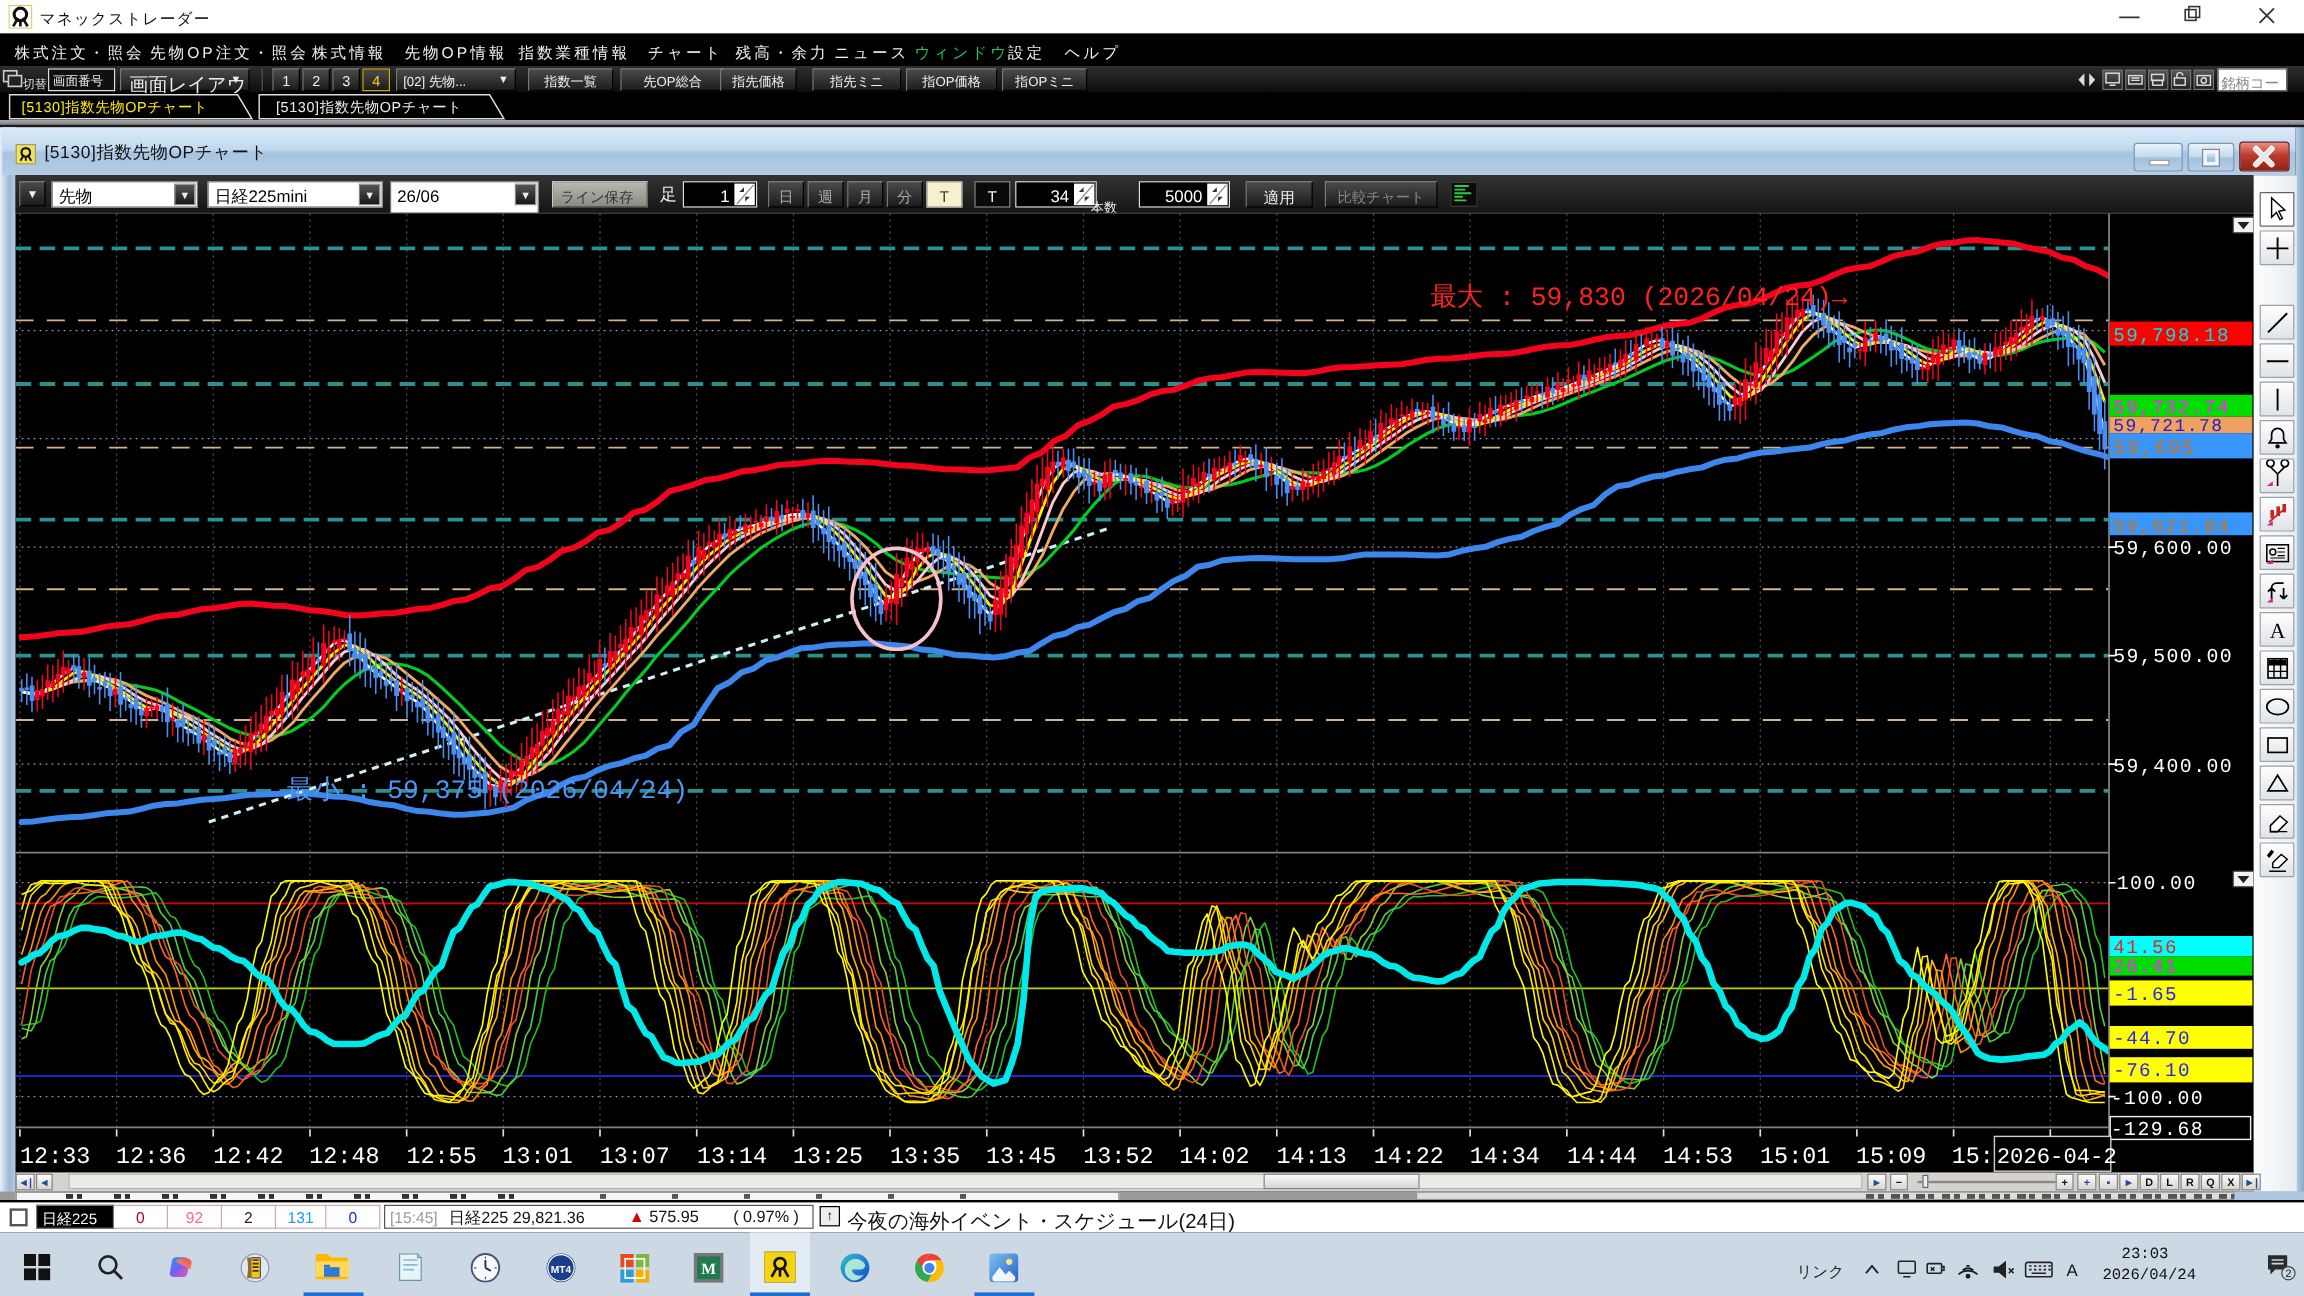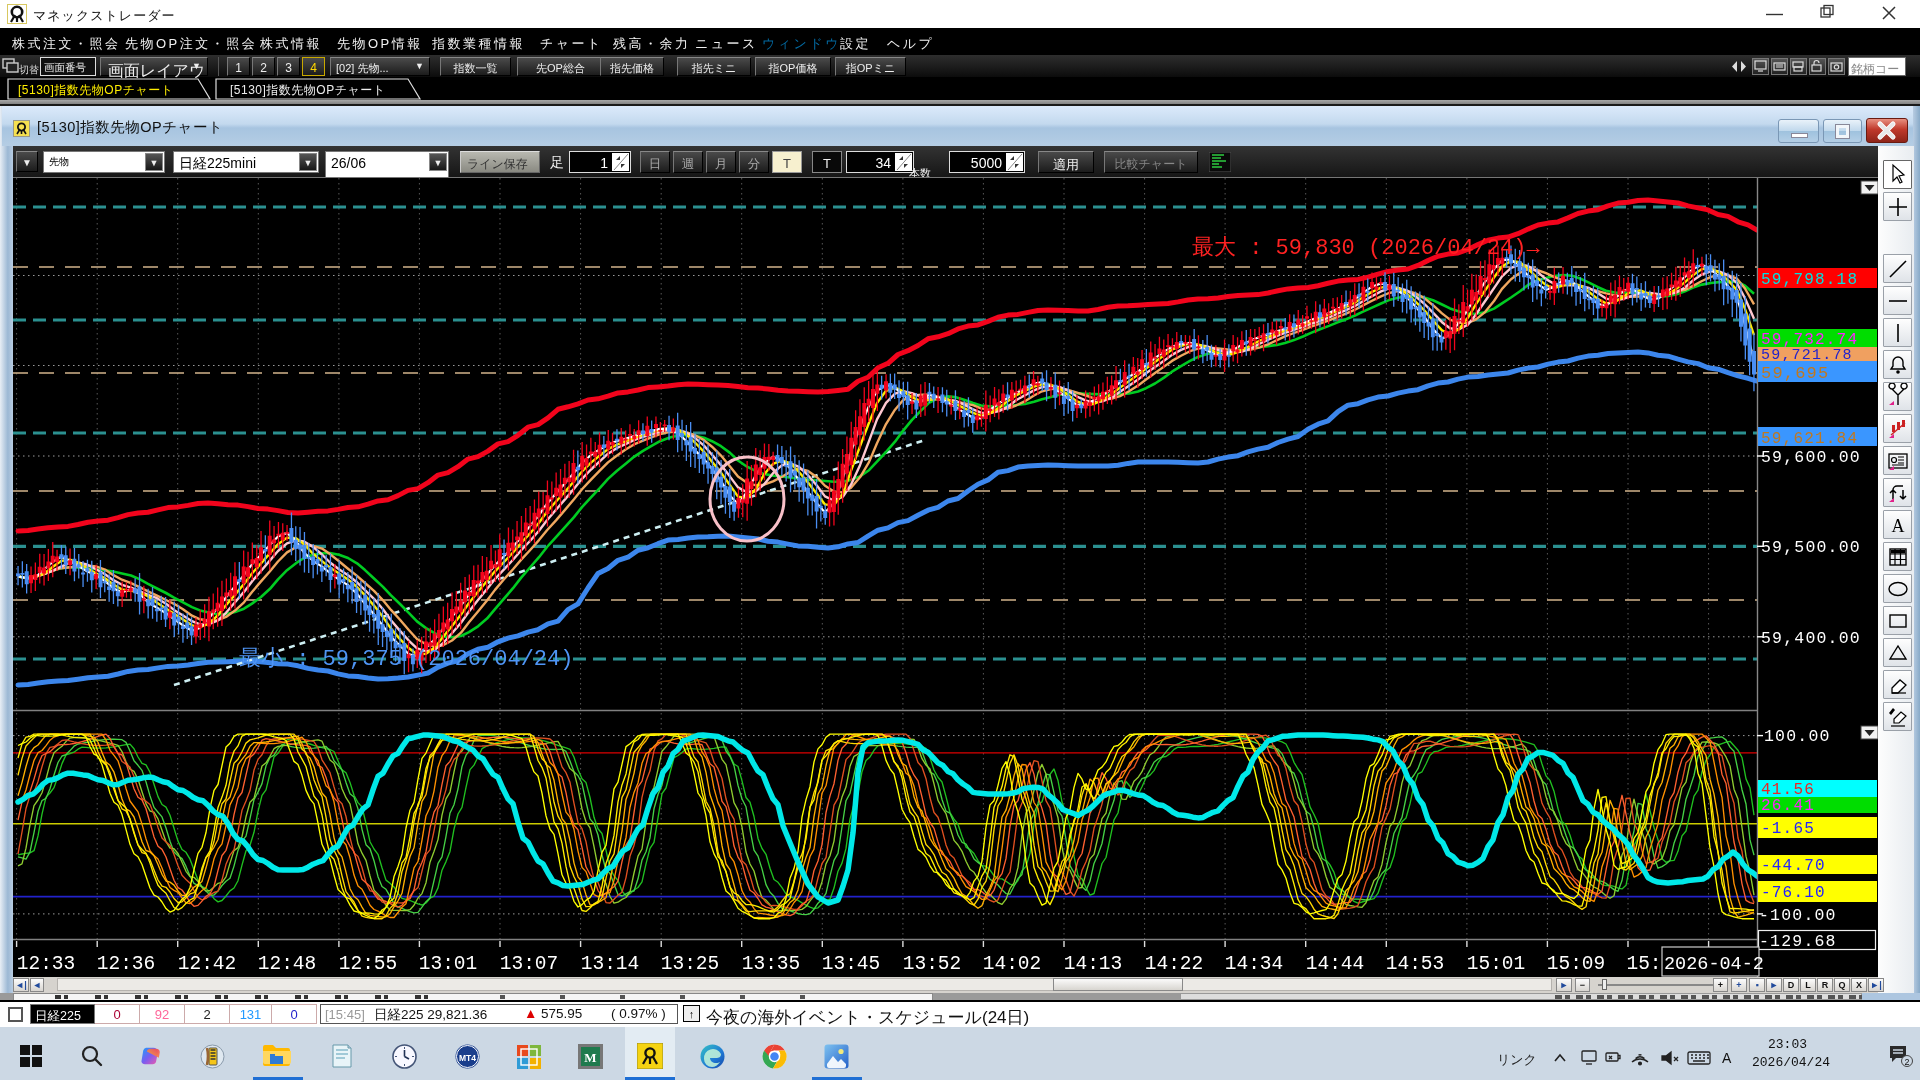--- a/index.html
+++ b/index.html
@@ -26,21 +26,21 @@
 </div>
 <div class="abs" style="left:0;top:28px;width:1920px;height:27px;background:#000">
     <span class="abs" style="left:12px;top:7px;font-size:13px;color:#f0f0f0;letter-spacing:2.5px">株式注文・照会</span>
     <span class="abs" style="left:125px;top:7px;font-size:13px;color:#f0f0f0;letter-spacing:2.5px">先物OP注文・照会</span>
     <span class="abs" style="left:260px;top:7px;font-size:13px;color:#f0f0f0;letter-spacing:2.5px">株式情報</span>
     <span class="abs" style="left:337px;top:7px;font-size:13px;color:#f0f0f0;letter-spacing:2.5px">先物OP情報</span>
     <span class="abs" style="left:432px;top:7px;font-size:13px;color:#f0f0f0;letter-spacing:2.5px">指数業種情報</span>
     <span class="abs" style="left:540px;top:7px;font-size:13px;color:#f0f0f0;letter-spacing:2.5px">チャート</span>
     <span class="abs" style="left:613px;top:7px;font-size:13px;color:#f0f0f0;letter-spacing:2.5px">残高・余力</span>
     <span class="abs" style="left:695px;top:7px;font-size:13px;color:#f0f0f0;letter-spacing:2.5px">ニュース</span>
-    <span class="abs" style="left:762px;top:7px;font-size:13px;color:#0369a1;letter-spacing:2.5px">ウィンドウ</span>
+    <span class="abs" style="left:762px;top:7px;font-size:13px;color:#22c55e;letter-spacing:2.5px">ウィンドウ</span>
     <span class="abs" style="left:840px;top:7px;font-size:13px;color:#f0f0f0;letter-spacing:2.5px">設定</span>
     <span class="abs" style="left:887px;top:7px;font-size:13px;color:#f0f0f0;letter-spacing:2.5px">ヘルプ</span>
   </div>
 <div class="abs" style="left:0;top:55px;width:1920px;height:23px;background:linear-gradient(#2e2e2e,#0c0c0c);border-bottom:1px solid #000">
     <svg class="abs" style="left:2px;top:2px" width="17" height="18" viewBox="0 0 17 18">
       <rect x="1" y="2" width="11" height="9" fill="none" stroke="#ccc" stroke-width="1.4"></rect>
       <rect x="5" y="6" width="11" height="9" fill="#222" stroke="#ccc" stroke-width="1.4"></rect>
     </svg>
 <span class="abs" style="left:19px;top:8px;font-size:10px;color:#ddd">切替</span>
 <div class="abs" style="left:40px;top:2px;width:56px;height:19px;border:1px solid #ddd;background:#101010">
@@ -141,21 +141,21 @@
   <svg width="40" height="23" viewBox="0 0 40 23">
       <path d="M13 5 L26 18 M26 5 L13 18" stroke="#fff" stroke-width="5" stroke-linecap="round"></path>
       <path d="M13 5 L26 18 M26 5 L13 18" stroke="#e8e8e8" stroke-width="3.2" stroke-linecap="round"></path>
     </svg></div>
 
 <div class="abs" style="left:13px;top:146px;width:1865px;height:31px;background:linear-gradient(#333,#161616)">
     <div class="abs btn3d" style="left:3px;top:5px;width:22px;height:21px">
       <span style="position:absolute;left:0;right:0;top:5px;font-size:10px">▼</span>
     </div>
     <div class="abs" style="left:30px;top:5px;width:122px;height:22px;background:#fff;border:1px solid #777">
-      <span style="position:absolute;left:5px;top:3px;font-size:10px;color:#000">先物</span>
+      <span style="position:absolute;left:5px;top:3px;font-size:14px;color:#000">先物</span>
       <div style="position:absolute;right:1px;top:1px;width:18px;height:18px;background:linear-gradient(#555,#181818);border:1px solid #888;color:#eee;font-size:9px;text-align:center;line-height:18px">▼</div>
     </div>
     <div class="abs" style="left:160px;top:5px;width:146px;height:22px;background:#fff;border:1px solid #777">
       <span style="position:absolute;left:5px;top:3px;font-size:14px;color:#000">日経225mini</span>
       <div style="position:absolute;right:1px;top:1px;width:18px;height:18px;background:linear-gradient(#555,#181818);border:1px solid #888;color:#eee;font-size:9px;text-align:center;line-height:18px">▼</div>
     </div>
     <div class="abs" style="left:312px;top:5px;width:124px;height:34px;background:#fff;border:1px solid #777">
       <span style="position:absolute;left:5px;top:3px;font-size:14px;color:#000">26/06</span>
       <div style="position:absolute;right:1px;top:1px;width:18px;height:18px;background:linear-gradient(#555,#181818);border:1px solid #888;color:#eee;font-size:9px;text-align:center;line-height:18px">▼</div>
     </div>

